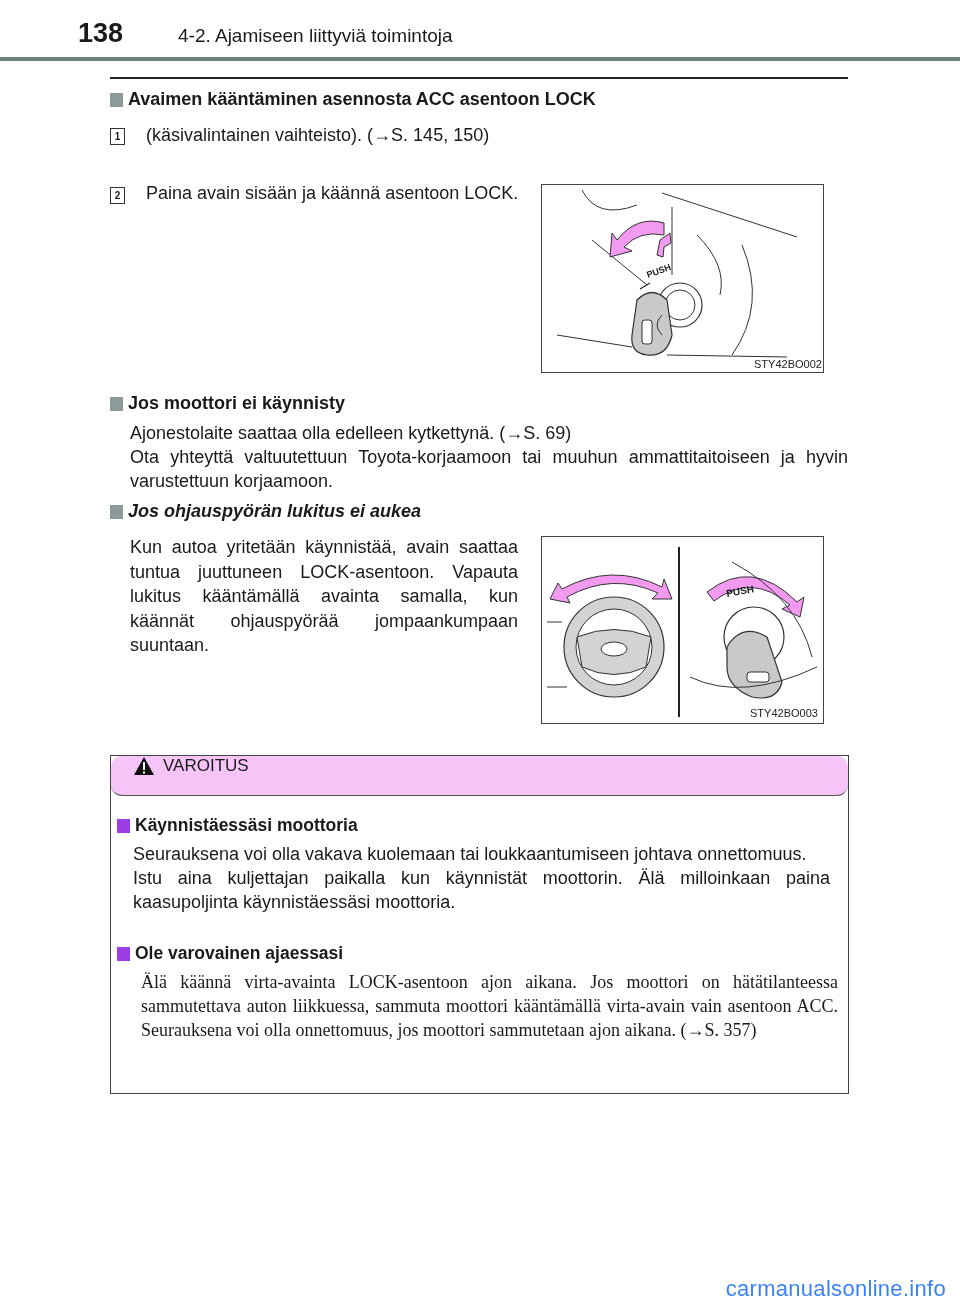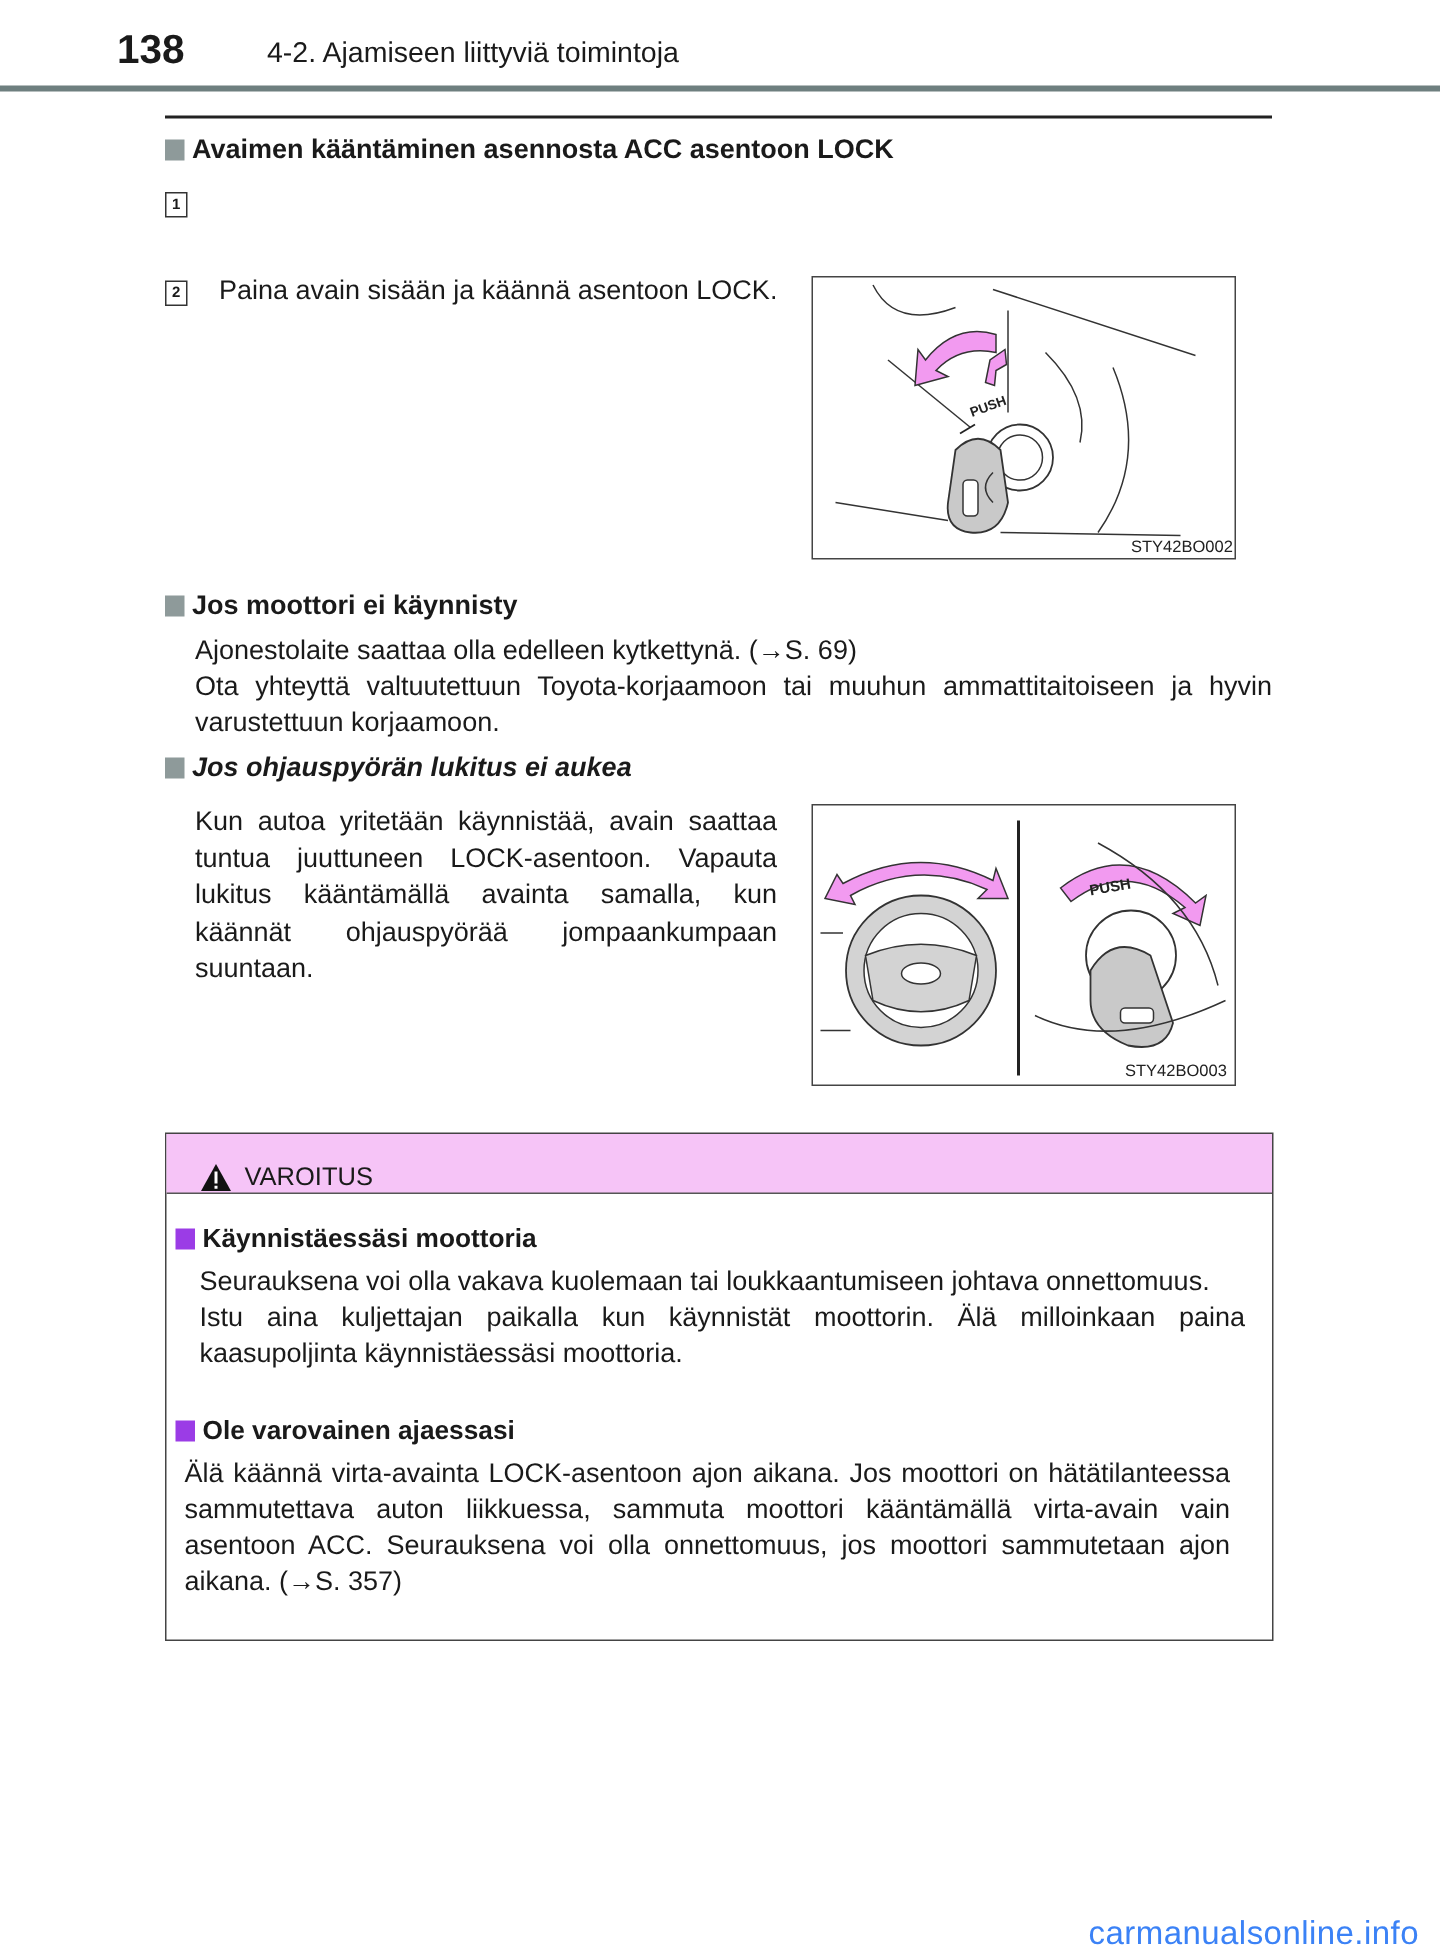--- a/index.html
+++ b/index.html
@@ -15,41 +15,42 @@
   .sq.purple { background: #9b3ce6; }
 
   .para { position: absolute; font-size: 18px; line-height: 24px; }
   .justify { text-align: justify; }
   .step-badge { position: absolute; width: 13px; height: 15px; border: 1px solid #333; font-size: 10px; font-weight: bold;
                 display: flex; align-items: center; justify-content: center; background: #fff; }
 
   .figure { position: absolute; border: 1px solid #444; background: #fff; overflow: hidden; }
 
   .warn-box { position: absolute; left: 110px; top: 755px; width: 737px; height: 337px; border: 1px solid #444; background: #fff; }
-  .warn-head { height: 39px; background: #f6c4f7; border-bottom: 1px solid #555; display: flex; align-items: flex-end; }
+  .warn-head { height: 39px; background: #f6c4f7; border-bottom: 1px solid #555; display: flex; align-items: flex-start; border-radius: 11px; }
   .warn-title { font-size: 17px; margin-left: 8px; color: #1a1a1a; }
   .warn-icon { margin-left: 22px; }
 
   .watermark { position: absolute; right: 14px; top: 1276px; font-size: 22px; color: #3b82f6; letter-spacing: 0.3px; }
 </style>
 </head>
 <body>
 
 <div class="page-num">138</div>
 <div class="running-head">4-2. Ajamiseen liittyviä toimintoja</div>
 <div class="header-bar"></div>
 <div class="top-rule"></div>
 
 <div class="sec-head" style="top:89px;text-align:right;">
   <span class="sq"></span>
   <span>Avaimen kääntäminen asennosta ACC asentoon LOCK</span>
 </div>
 
 <div class="step-badge" style="left:110px; top:128px;">1</div>
 <div class="para" style="left:146px; top:123px; width:700px;">
+  <div>(käsivalintainen vaihteisto). (→S. 145, 150)</div>
 </div>
 
 <div class="step-badge" style="left:110px; top:187px;">2</div>
 <div class="para" style="left:146px; top:181px; width:375px;">Paina avain sisään ja käännä asentoon LOCK.</div>
 
 <div class="figure" style="left:541px; top:184px; width:281px; height:187px;">
   <svg width="281" height="187" viewBox="0 0 281 187">
     <path d="M40 5 Q55 35 95 20" fill="none" stroke="#333" stroke-width="1"></path>
     <line x1="120" y1="8" x2="255" y2="52" stroke="#333" stroke-width="1"></line>
     <line x1="130" y1="22" x2="130" y2="90" stroke="#333" stroke-width="1"></line>
@@ -124,18 +125,18 @@
   </div>
   <div class="para justify" style="left:22px; top:86px; width:697px;">
     <div>Seurauksena voi olla vakava kuolemaan tai loukkaantumiseen johtava onnettomuus.</div>
     <div>Istu aina kuljettajan paikalla kun käynnistät moottorin. Älä milloinkaan paina kaasupoljinta käynnistäessäsi moottoria.</div>
   </div>
 
   <div class="sec-head" style="left:6px; top:187px; font-size:17.5px;">
     <span class="sq purple"></span>
     <span>Ole varovainen ajaessasi</span>
   </div>
-  <div class="para justify" style="left:12px; top:214px; width:697px;">
+  <div class="para justify" style="left:30px; top:214px; width:697px;font-family:Liberation Serif, serif;">
     <div>Älä käännä virta-avainta LOCK-asentoon ajon aikana. Jos moottori on hätä­tilanteessa sammutettava auton liikkuessa, sammuta moottori kääntämällä virta-avain vain asentoon ACC. Seurauksena voi olla onnettomuus, jos moottori sammutetaan ajon aikana. (→S. 357)</div>
   </div>
 </div>
 
 <div class="watermark">carmanualsonline.info</div>
 
 </body></html>

